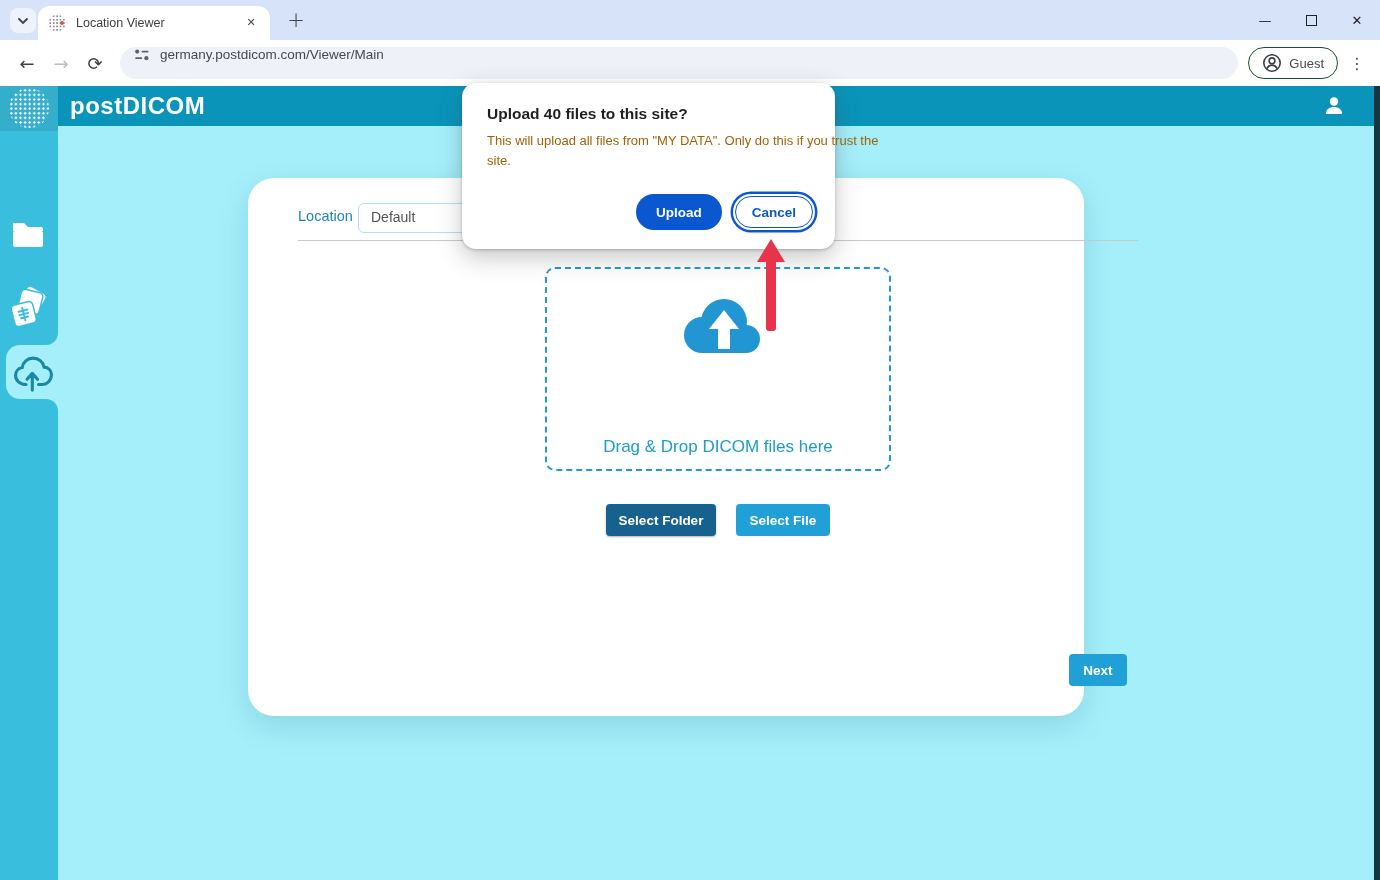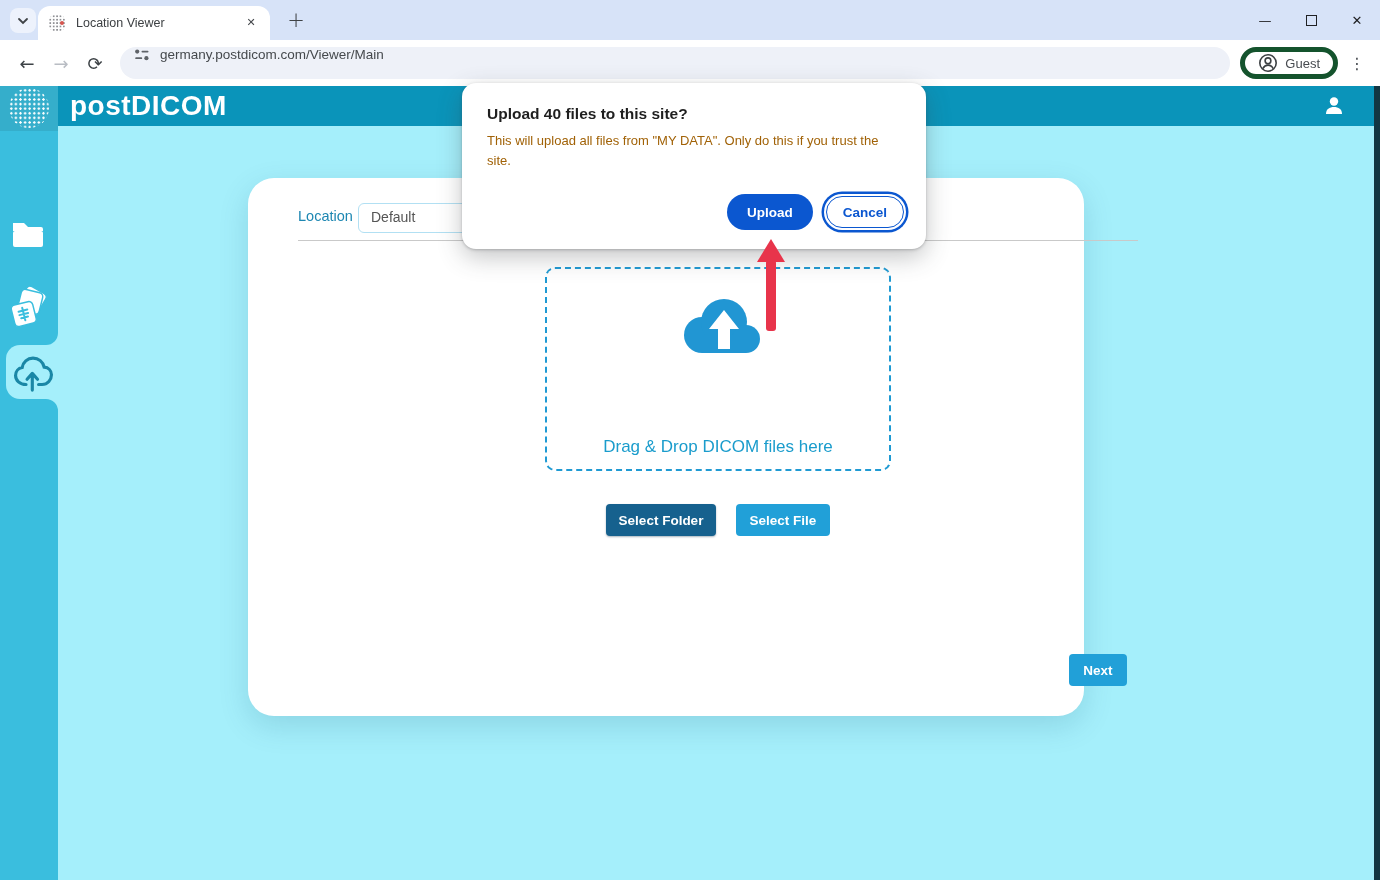--- a/index.html
+++ b/index.html
@@ -29,30 +29,30 @@
 
   
   .toolbar{position:absolute;top:40px;left:0;right:0;height:46px;background:#fff;
       display:flex;align-items:center;padding:0 10px;}
   .nav-btn{width:34px;height:34px;display:flex;align-items:center;justify-content:center;
       font-size:18px;color:#3e4347;border-radius:50%;cursor:pointer;flex:0 0 34px;}
   .nav-btn.disabled{color:#b9bdc4;}
   .omnibox{flex:1;height:32px;margin:0 10px 0 8px;background:#eef1f8;border-radius:16px;
       display:flex;padding:0 14px;gap:10px;cursor:text;}
   .omni-url{font-size:13.5px;color:#45494d;}
-  .guest-chip{height:32px;border:5px solid #14532d;border-radius:16px;background:#fff;
+  .guest-chip{height:32px;border:1px solid #14532d;border-radius:16px;background:#fff;
       display:flex;align-items:center;gap:7px;padding:0 13px;cursor:pointer;flex:0 0 auto;}
   .guest-label{font-size:13px;color:#474b50;}
   .kebab{width:26px;height:34px;display:flex;align-items:center;justify-content:center;
       font-size:16px;color:#4b4f54;cursor:pointer;margin-left:6px;}
 
   
   .app{position:absolute;top:86px;left:0;right:0;bottom:0;background:#a5effb;}
   .app-header{position:absolute;top:0;left:0;right:0;height:40px;background:#0a94ba;}
-  .brand{position:absolute;left:70px;top:0;line-height:40px;font-size:28px;font-weight:bold;
+  .brand{position:absolute;left:70px;top:0;line-height:40px;font-size:24px;font-weight:bold;
       color:#fff;letter-spacing:.5px;}
   .header-user{position:absolute;right:34px;top:8px;cursor:pointer;}
   .logo-tile{position:absolute;left:0;top:0;width:58px;height:45px;background:#35aecb;z-index:6;}
   .logo-dots{width:40px;height:40px;margin:2px 9px;border-radius:50%;
       background-image:radial-gradient(#fff 1.1px, transparent 1.35px);background-size:4.6px 4.6px;}
   .sidebar{position:absolute;left:0;top:45px;bottom:0;width:58px;background:#3abede;z-index:5;}
   .side-icon{position:absolute;left:50%;transform:translateX(-50%);cursor:pointer;}
   .side-item-active{position:absolute;left:6px;right:0;top:214px;height:54px;background:#a5effb;
       border-radius:14px 0 0 14px;cursor:pointer;}
   .inv-corner{position:absolute;right:0;width:12px;height:12px;background:#a5effb;}
@@ -72,21 +72,21 @@
       border-radius:10px;background:#fff;cursor:pointer;}
   .dz-cloud{position:absolute;left:50%;top:22px;transform:translateX(-50%);}
   .dz-text{position:absolute;left:0;right:0;bottom:12px;text-align:center;font-size:17px;color:#1a9ccc;}
   .btn{display:block;position:absolute;height:32px;border:none;border-radius:4px;color:#fff;
       font-size:13.5px;font-weight:bold;text-align:center;line-height:32px;cursor:pointer;}
   .btn-folder{left:358px;top:326px;width:110px;background:#16618e;box-shadow:0 1px 2px rgba(0,40,70,.35);}
   .btn-file{left:488px;top:326px;width:94px;background:#21a0d8;}
   .btn-next{left:821px;top:476px;width:58px;background:#21a0d8;}
 
   
-  .dialog{position:absolute;left:462px;top:83px;width:464px;height:166px;background:#fff;z-index:50;
+  .dialog{position:absolute;left:462px;top:83px;width:373px;height:166px;background:#fff;z-index:50;
       border-radius:14px;box-shadow:0 1px 3px rgba(60,64,67,.3), 0 8px 24px rgba(60,64,67,.3);}
   .dlg-title{position:absolute;left:25px;top:22px;font-size:15.5px;font-weight:bold;color:#1f1f1f;}
   .dlg-body{position:absolute;left:25px;top:48px;width:402px;font-size:13px;line-height:20px;color:#a16207;}
   .dlg-actions{position:absolute;right:18px;bottom:19px;display:flex;align-items:center;}
   .btn-upload{height:36px;padding:7px 20px;border:none;border-radius:18px;background:#0b57d0;color:#fff;
       font-size:13.5px;font-weight:bold;cursor:pointer;}
   .btn-cancel{height:32px;padding:0 16px;margin-left:13px;margin-right:4px;border-radius:16px;
       background:#fff;border:1.5px solid #0b57d0;box-shadow:0 0 0 2px #fff, 0 0 0 4.5px #0b57d0;
       color:#0b57d0;font-size:13.5px;font-weight:bold;cursor:pointer;}
 

